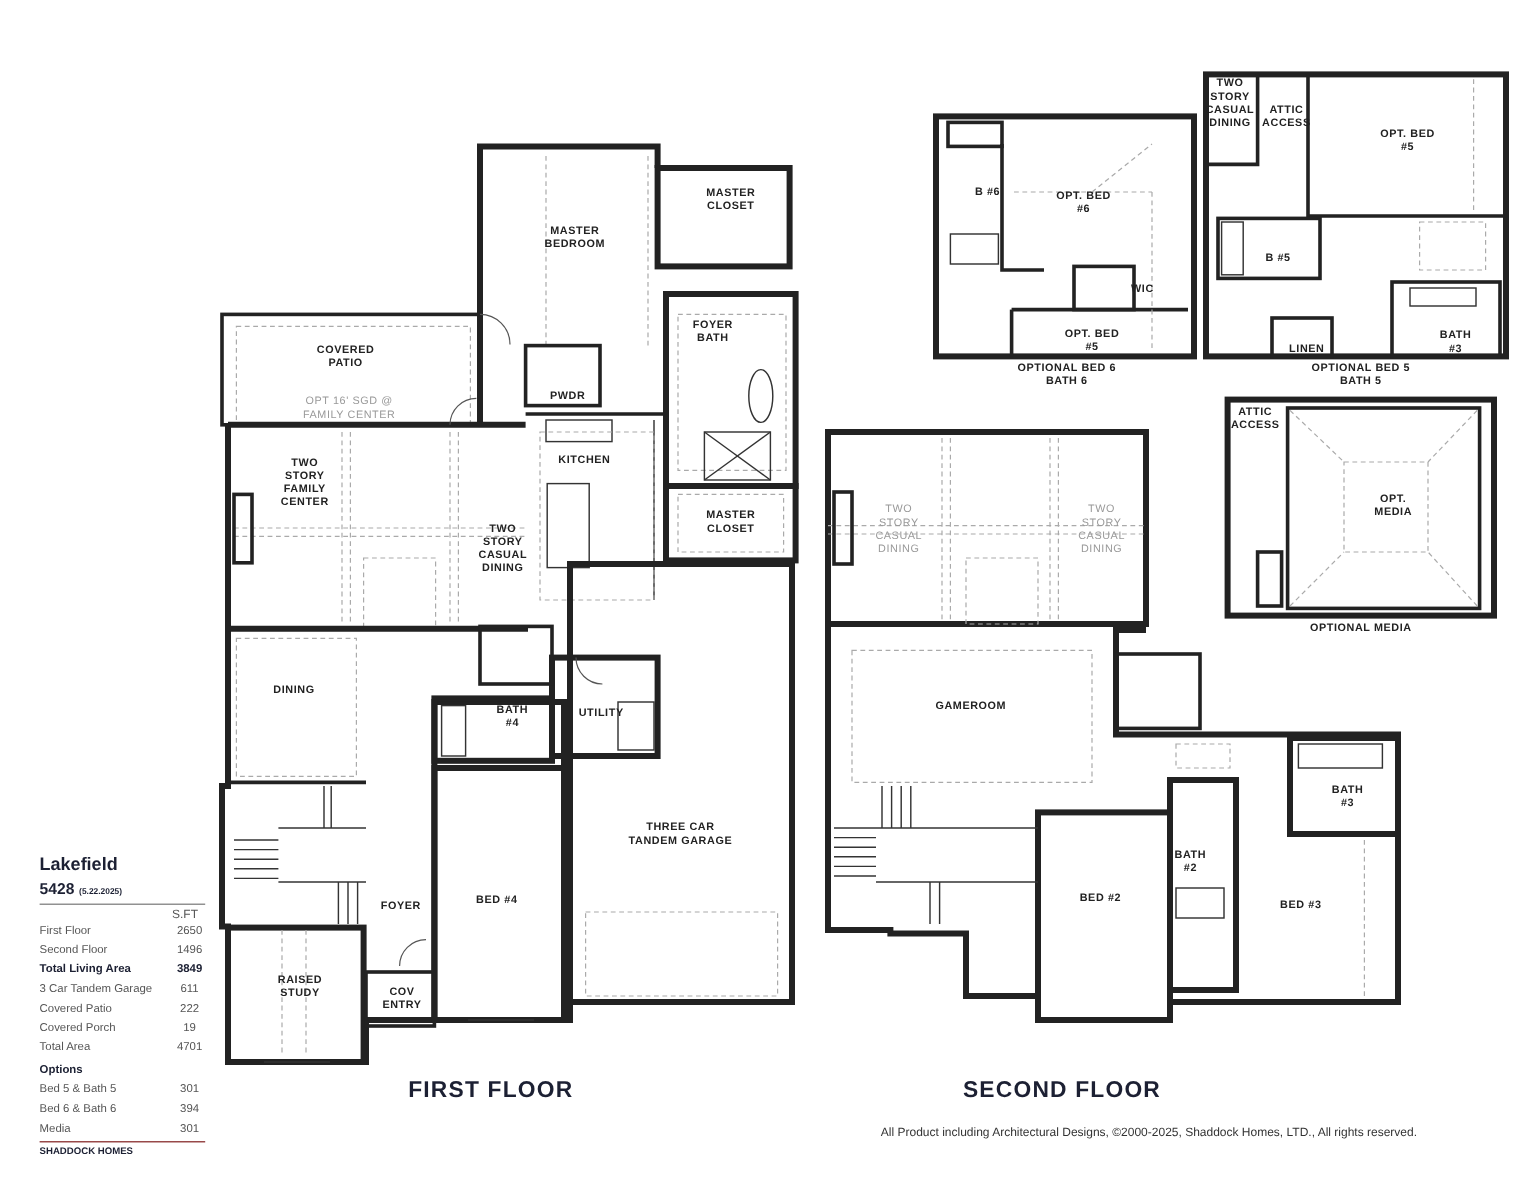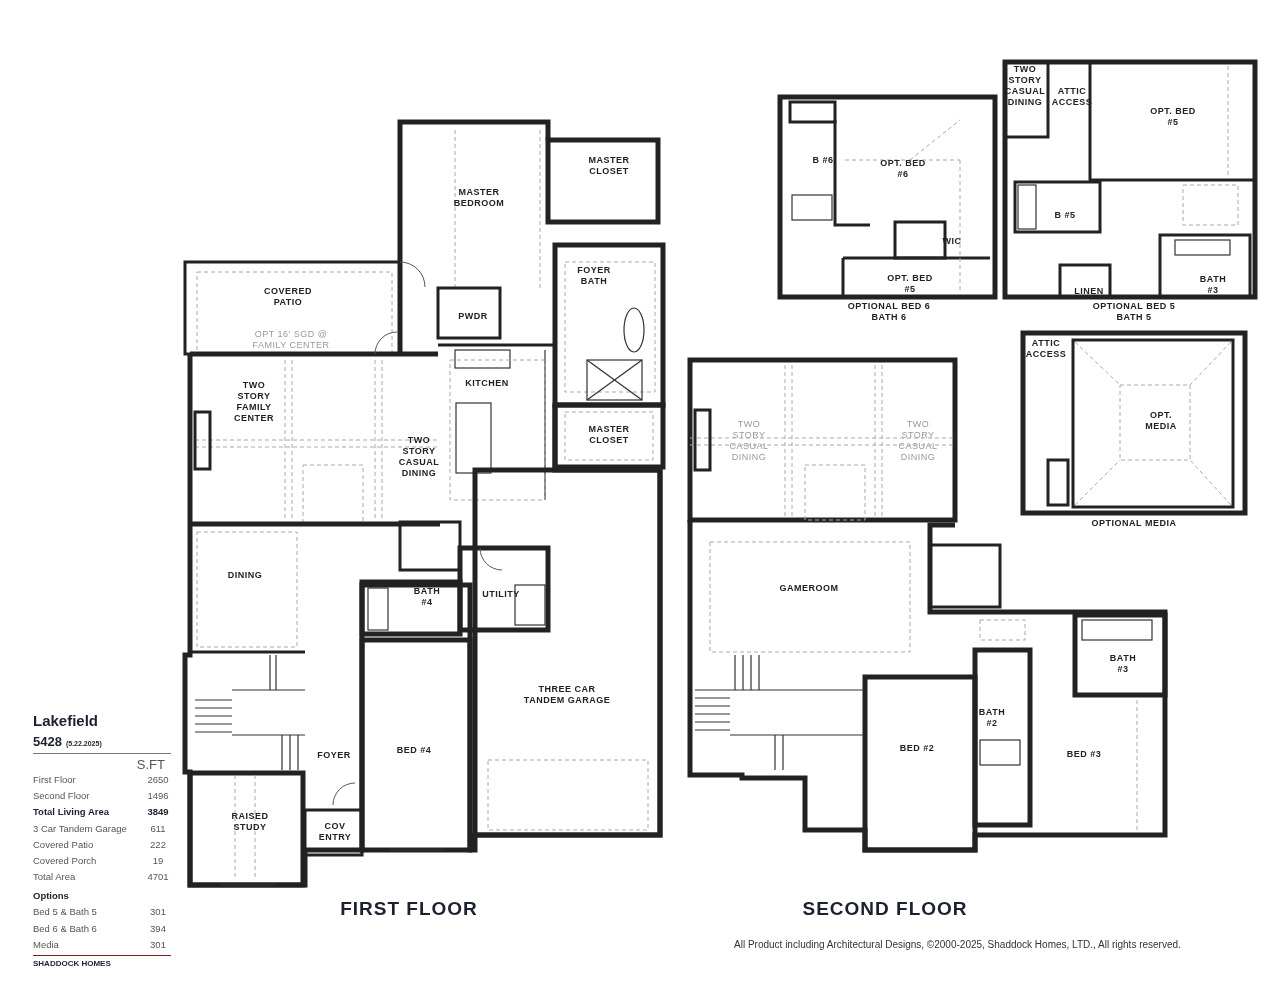--- a/index.html
+++ b/index.html
@@ -12,21 +12,21 @@
   .door{fill:none;stroke:#555;stroke-width:1;}
   .lbl{position:absolute;font-size:9px;font-weight:bold;letter-spacing:.5px;text-align:center;line-height:11px;color:#222;white-space:pre-line;transform:translate(-50%,-50%);}
   .lbl.grey{color:#999;font-weight:normal;}
   .floor-title{position:absolute;font-size:19px;font-weight:bold;letter-spacing:1px;color:#1c2033;transform:translateX(-50%);}
   .copyright{position:absolute;left:734px;top:939px;font-size:10px;color:#333;}
   .summary{position:absolute;left:33px;top:710px;width:138px;}
   .summary .name{font-size:15px;font-weight:bold;color:#1c2033;line-height:22px;}
   .summary .plan-no{font-size:13px;font-weight:bold;color:#1c2033;}
   .summary .date{font-size:7px;font-weight:bold;margin-left:4px;}
   .summary .rule{border-top:1px solid #777;margin-top:3px;}
-  .summary .hdr{text-align:right;font-size:13px;color:#555;padding-right:6px;margin-top:3px;}
+  .summary .hdr{text-align:right;font-size:10px;color:#555;padding-right:6px;margin-top:3px;}
   .summary .row{display:flex;justify-content:space-between;font-size:9.5px;color:#555;height:16.2px;line-height:16px;}
   .summary .row .v{width:26px;text-align:center;}
   .summary .row.bold{color:#1c2033;font-weight:bold;}
   .summary .sect{font-size:9.5px;font-weight:bold;color:#1c2033;margin-top:3px;height:16px;line-height:16px;}
   .summary .brand{font-size:8px;font-weight:bold;color:#1c2033;border-top:1px solid #7f1d1d;margin-top:2px;padding-top:3px;}
 </style>
 </head>
 <body>
 
 <svg class="plan" viewBox="0 0 1280 989">
@@ -192,21 +192,21 @@
 </svg>
 
 <div class="lbl" style="left:288px;top:297px;">COVERED
 PATIO</div>
 <div class="lbl grey" style="left:291px;top:340px;">OPT 16' SGD @
 FAMILY CENTER</div>
 <div class="lbl" style="left:479px;top:198px;">MASTER
 BEDROOM</div>
 <div class="lbl" style="left:609px;top:166px;">MASTER
 CLOSET</div>
-<div class="lbl" style="left:473px;top:316px;">PWDR</div>
+<div class="lbl" style="left:473px;top:330px;">PWDR</div>
 <div class="lbl" style="left:594px;top:276px;">FOYER
 BATH</div>
 <div class="lbl" style="left:487px;top:383px;">KITCHEN</div>
 <div class="lbl" style="left:609px;top:435px;">MASTER
 CLOSET</div>
 <div class="lbl" style="left:254px;top:402px;">TWO
 STORY
 FAMILY
 CENTER</div>
 <div class="lbl" style="left:419px;top:457px;">TWO

